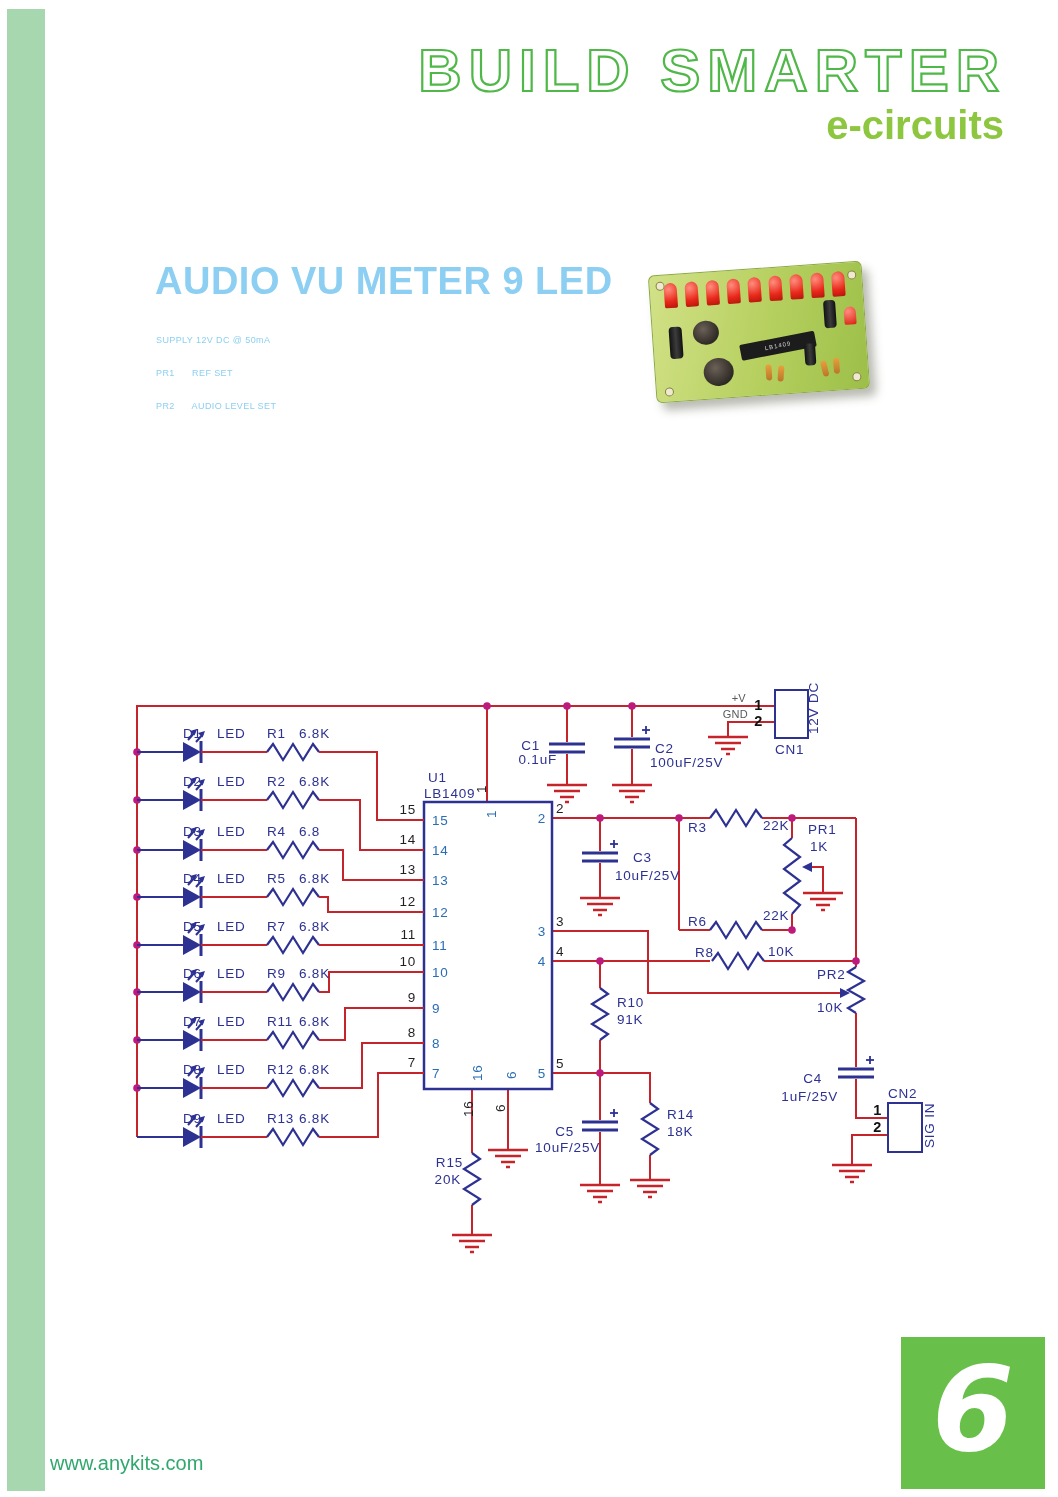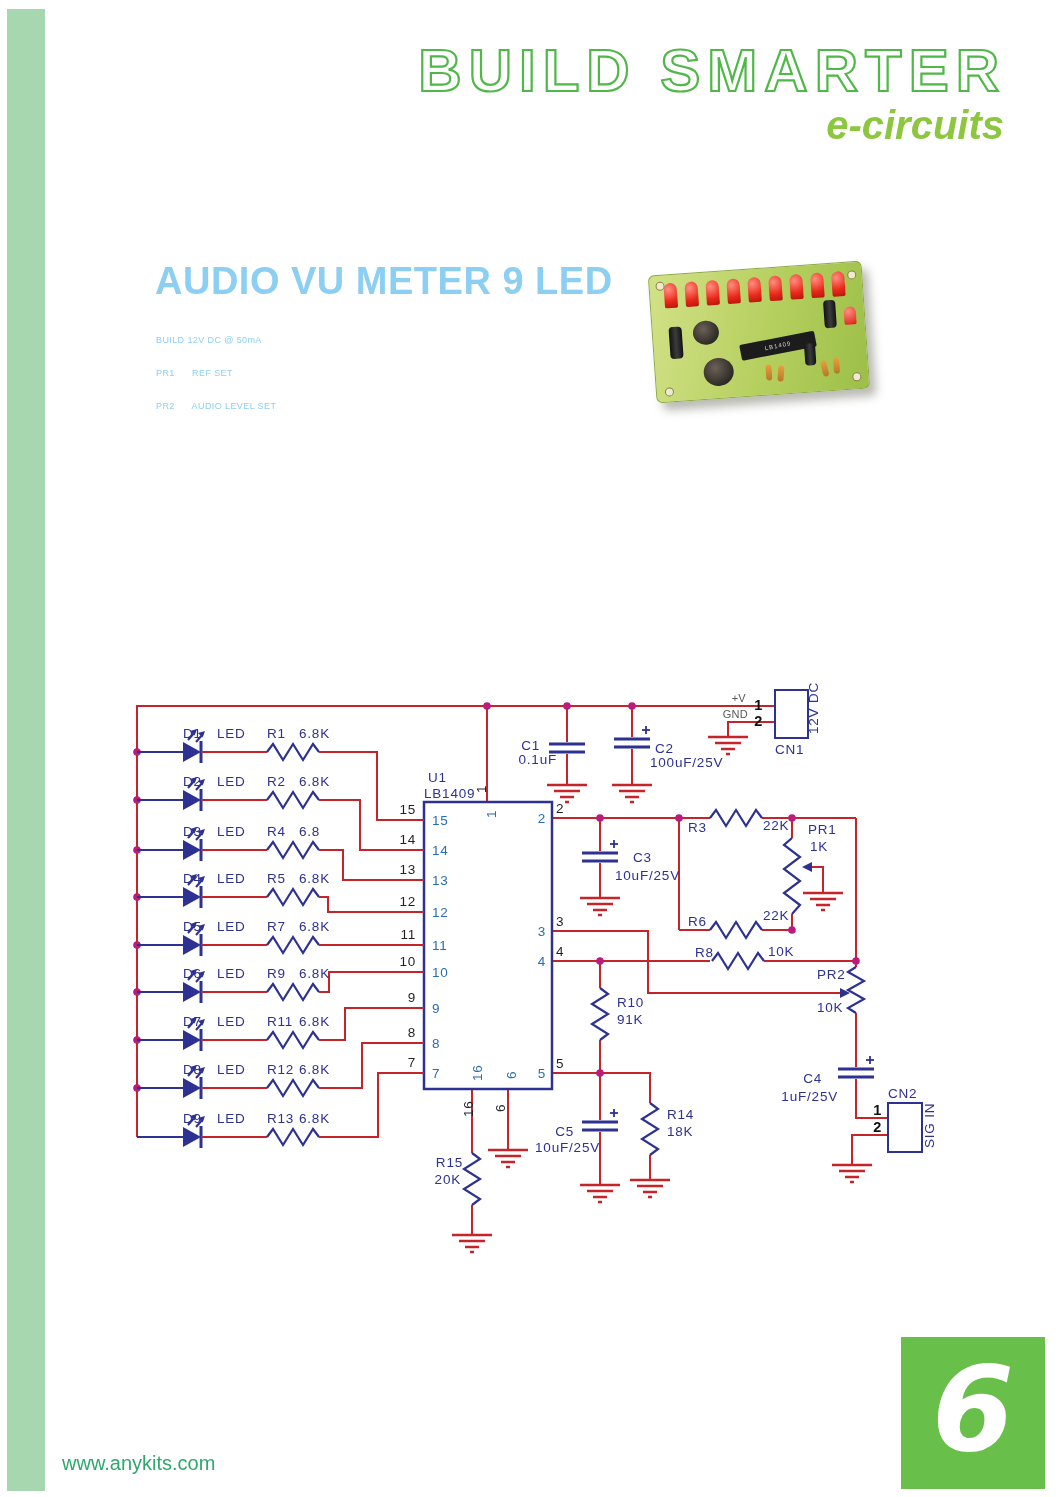--- a/index.html
+++ b/index.html
@@ -3,27 +3,27 @@
 <meta charset="utf-8">
 <style>
   html,body{margin:0;padding:0;background:#fff;}
   #page{position:relative;width:1058px;height:1497px;background:#fff;overflow:hidden;
         font-family:"Liberation Sans",sans-serif;}
   .sidebar{position:absolute;left:7px;top:9px;width:38px;height:1482px;background:#a7d7af;}
   .header-title{position:absolute;top:36px;right:52px;font-weight:bold;font-size:60px;
         letter-spacing:7px;color:transparent;-webkit-text-stroke:2.2px #50b848;
         font-family:"Liberation Sans",sans-serif;white-space:nowrap;}
   @supports not (-webkit-text-stroke:1px #000){.header-title{color:#50b848;}}
-  .header-sub{position:absolute;top:103px;right:54px;font-weight:bold;font-style:italic;
+  .header-sub{position:absolute;top:103px;right:54px;font-weight:bold;
         font-size:40px;color:#8dc63f;letter-spacing:0px;}
   .doc-title{position:absolute;left:155px;top:260px;font-weight:bold;font-size:38px;
         color:#8ccff2;letter-spacing:0.5px;white-space:nowrap;text-align:right;}
   .notes{position:absolute;left:156px;top:313px;font-size:9px;line-height:11px;
         color:#8ccff2;white-space:pre;letter-spacing:0.4px;}
-  .website{position:absolute;left:62px;top:1452px;font-size:20px;color:#2fa86e;}
+  .website{position:absolute;left:50px;top:1452px;font-size:20px;color:#2fa86e;}
   .pagebox{position:absolute;left:901px;top:1337px;width:144px;height:152px;background:#68bf49;
         display:flex;align-items:center;justify-content:center;}
   .pagebox span{color:#fff;font-size:118px;font-weight:bold;font-style:italic;
         font-family:"DejaVu Sans",sans-serif;transform:translateY(-4px);}
   
   .photo{position:absolute;left:646px;top:260px;width:226px;height:142px;}
   .pcb{position:absolute;left:6px;top:8px;width:212px;height:126px;border-radius:6px;
        background:linear-gradient(105deg,#d2e187 0%,#b5cf5e 55%,#9cbf49 100%);
        transform:rotate(-4deg);box-shadow:6px 8px 10px rgba(60,60,40,.35);
        border:1px solid #8aa93f;}
@@ -59,21 +59,21 @@
 <body>
 
 <div id="page">
   <div class="sidebar"></div>
 
   <div class="header-title">BUILD SMARTER</div>
   <div class="header-sub">e-circuits</div>
 
   <div class="doc-title">AUDIO VU METER 9 LED</div>
   <div class="notes">
-    <div>BUILD 12V DC @ 50mA</div>
+    <div>SUPPLY 12V DC @ 50mA</div>
     <div>PR1      REF SET</div>
     <div>PR2      AUDIO LEVEL SET</div>
   </div>
 
   <div class="photo">
     <div class="pcb">
       <div class="pcb-leds" id="pcb-leds">
           <div class="pcb-led"></div>
           <div class="pcb-led"></div>
           <div class="pcb-led"></div>

